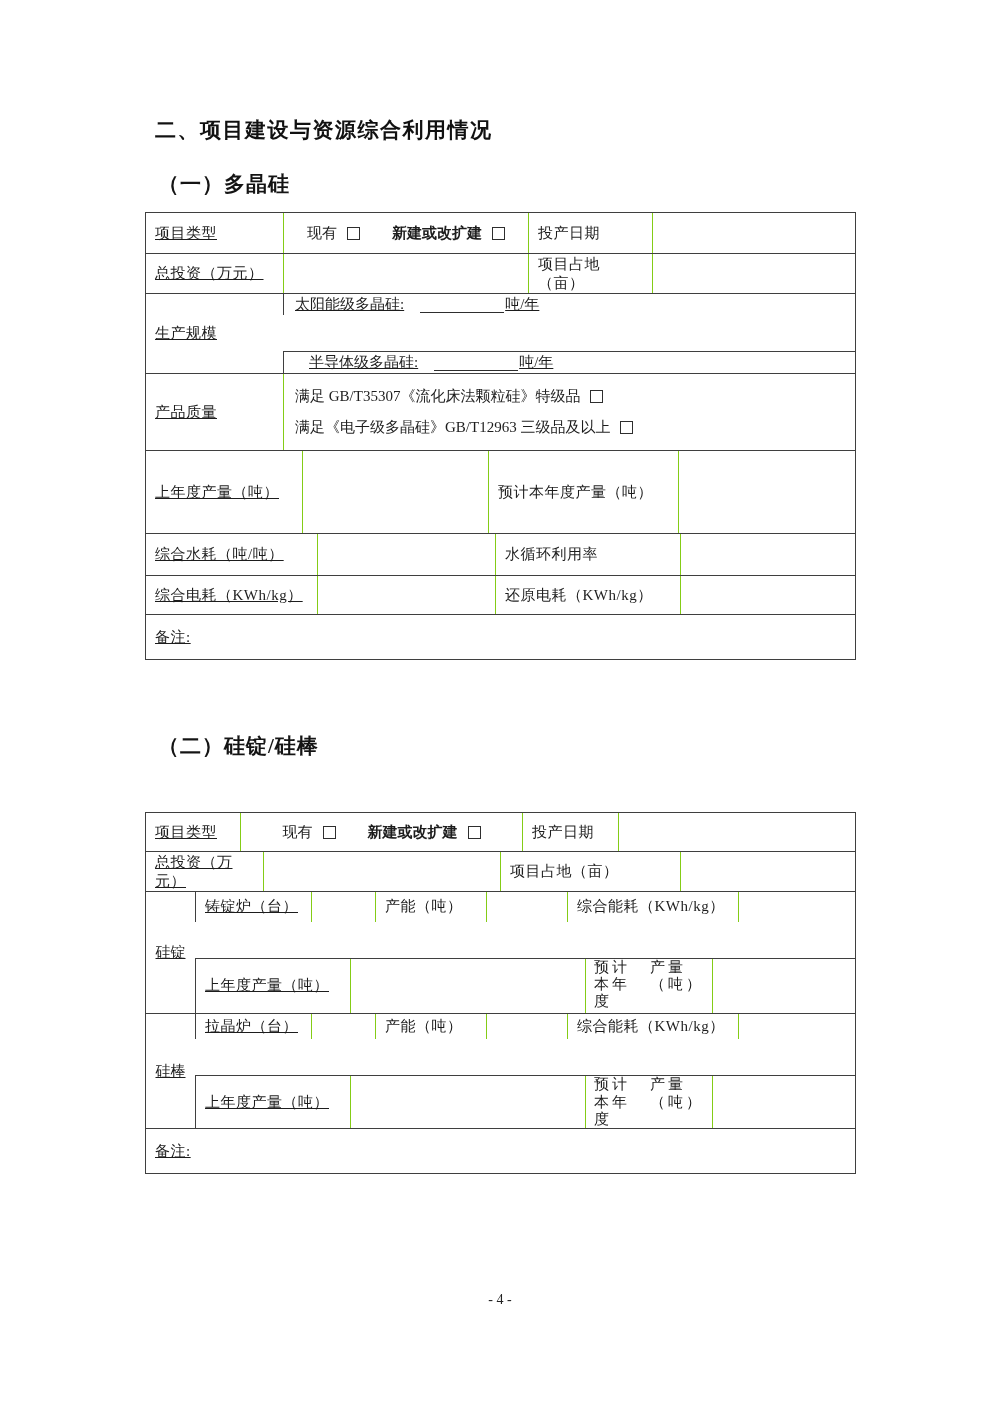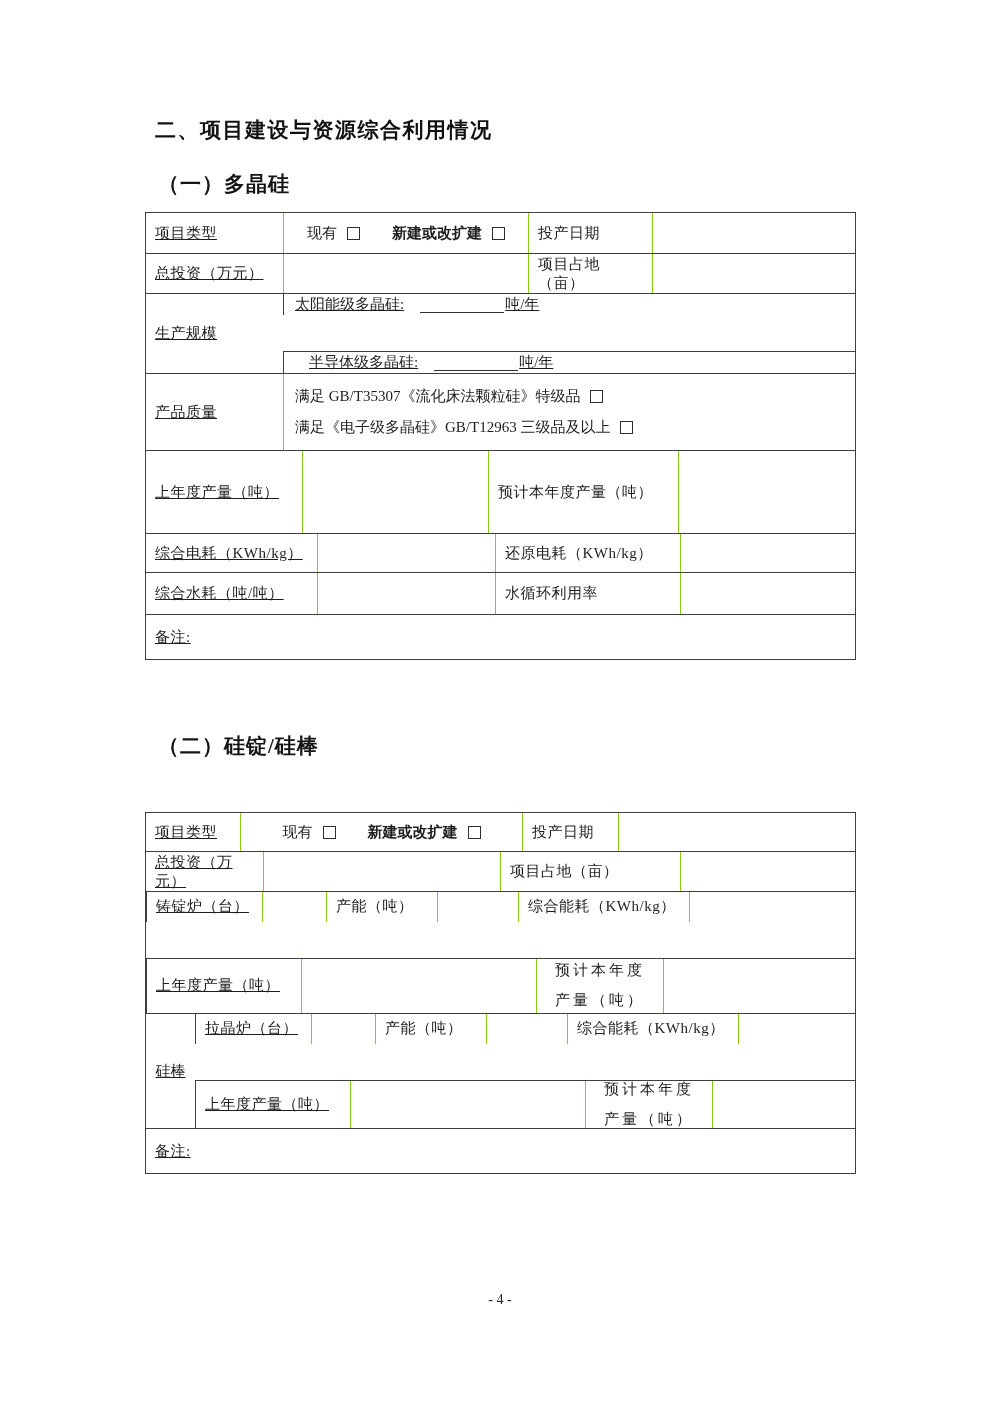--- a/index.html
+++ b/index.html
@@ -70,21 +70,21 @@
   }
   .unit { margin-left: 1px; }
 
   .quality-cell {
     flex-direction: column; align-items: flex-start;
     justify-content: space-evenly; padding-left: 11px;
   }
   .qline { display: flex; align-items: center; }
 
   .twoline {
-    flex-direction: column; align-items: center;
+    flex-direction: row; align-items: flex-start;
     justify-content: center; gap: 13px;
     letter-spacing: 3px; line-height: 1.15;
   }
   .spread1 { letter-spacing: 1px; }
 
   .footer {
     position: absolute; left: 0; top: 1292px; width: 100%;
     text-align: center; font-size: 14px; color: #222;
   }
 </style>
@@ -156,34 +156,34 @@
       </div>
     </div>
 
     <div class="row" style="height:83px">
       <div class="cell lbl" style="width:156px">上年度产量（吨）</div>
       <div class="cell input" style="width:186px"></div>
       <div class="cell lbl spread1" style="width:190px">预计本年度产量（吨）</div>
       <div class="cell input" style="width:177px"></div>
     </div>
 
+    <div class="row" style="height:42px">
+      <div class="cell lbl" style="width:171px">综合水耗（吨/吨）</div>
+      <div class="cell input" style="width:178px"></div>
+      <div class="cell lbl" style="width:185px">水循环利用率</div>
+      <div class="cell input" style="width:175px"></div>
+    </div>
+
     <div class="row" style="height:39px">
       <div class="cell lbl" style="width:171px">综合电耗（KWh/kg）</div>
       <div class="cell input" style="width:178px"></div>
       <div class="cell lbl" style="width:185px">还原电耗（KWh/kg）</div>
       <div class="cell input" style="width:175px"></div>
     </div>
 
-    <div class="row" style="height:42px">
-      <div class="cell lbl" style="width:171px">综合水耗（吨/吨）</div>
-      <div class="cell input" style="width:178px"></div>
-      <div class="cell lbl" style="width:185px">水循环利用率</div>
-      <div class="cell input" style="width:175px"></div>
-    </div>
-
     <div class="row" style="height:45px">
       <div class="cell lbl" style="width:709px">
         <span>备注:</span>
       </div>
     </div>
   </div>
 
   <div class="sec-title sec2-title">（二）硅锭/硅棒</div>
 
   <div class="ftable table2">
@@ -205,20 +205,21 @@
     </div>
 
     <div class="row" style="height:40px">
       <div class="cell lbl" style="width:117px">总投资（万元）</div>
       <div class="cell input" style="width:237px"></div>
       <div class="cell lbl" style="width:180px">项目占地（亩）</div>
       <div class="cell input" style="width:175px"></div>
     </div>
 
     <div class="group" style="height:122px">
+      <div class="cell side" style="width:49px;justify-content:center">硅锭</div>
       <div class="subcol">
         <div class="subrow" style="height:43px">
           <div class="cell lbl" style="width:116px">铸锭炉（台）</div>
           <div class="cell input" style="width:64px"></div>
           <div class="cell lbl" style="width:111px">产能（吨）</div>
           <div class="cell input" style="width:81px"></div>
           <div class="cell lbl" style="width:171px">综合能耗（KWh/kg）</div>
           <div class="cell input" style="width:117px"></div>
         </div>
         <div class="subrow" style="height:79px">

